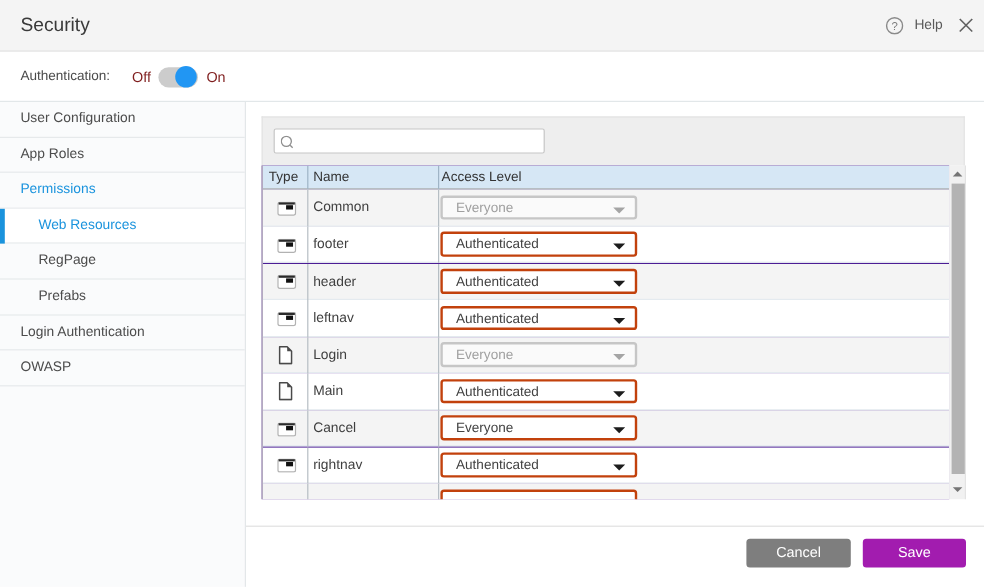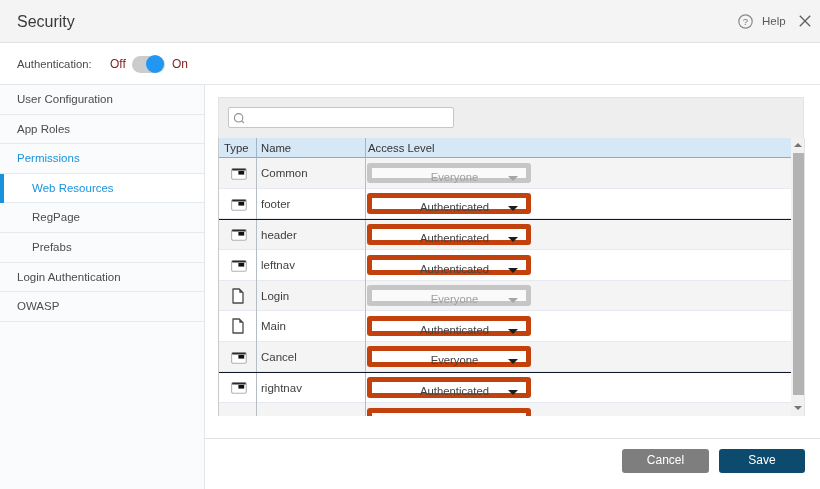--- a/index.html
+++ b/index.html
@@ -41,36 +41,36 @@
   
   #toolbar { position:absolute; left:218px; top:97px; width:586px; height:41px;
     background:#eeeeee; border:1px solid #e3e3e3; border-bottom:none; }
   #searchbox { position:absolute; left:227.5px; top:106.5px; width:226px; height:21px;
     background:#fff; border:1px solid #c6c6c6; border-radius:2px; }
   #searchtext { position:absolute; left:247px; top:106.5px; height:21px; line-height:21px;
     font-size:11.5px; color:#8c8c8c;margin-top:32px; }
 
   
   #tablebox { position:absolute; left:218px; top:138px; width:573px; height:277.5px;
-    border-left:1px solid #c9c9c9; overflow:hidden; background:#0f172a;padding-left:22px; }
+    border-left:1px solid #c9c9c9; overflow:hidden; background:#4c1d95;padding-left:22px; }
   #thead { position:absolute; left:0; top:0; width:572px; height:20.4px;
     background:#d6e7f5; border-bottom:1px solid #a3a3a3; }
   .hcell { position:absolute; top:0; height:20px; line-height:20px; font-size:11.3px; color:#333; }
   .vline { position:absolute; top:0; width:1px; }
   .row { position:absolute; left:0; width:572px; height:30.6px;
     border-bottom:1px solid #e4eaef; }
   .rowg { background:#f4f4f4; }
   .roww { background:#ffffff; }
   .name { position:absolute; left:42px; top:0; height:30px; line-height:30px;
     font-size:11.5px; color:#3f3f3f; }
   .colb1 { position:absolute; left:36.5px; top:0; width:1px; height:30.6px; background:#b6bec4; }
   .colb2 { position:absolute; left:145.5px; top:0; width:1px; height:30.6px; background:#b6bec4; }
   .sel { position:absolute; left:148px; top:4.5px; width:164px; height:20.5px;
-    background:#fff; border:5px solid #c2410c; border-radius:3px;
-    font-size:11.3px; color:#424242; line-height:18.5px; padding-left:11px;text-align:center; }
+    background:#fff; border:2px solid #c2410c; border-radius:3px;
+    font-size:11.3px; color:#424242; line-height:18.5px; padding-left:11px; }
   .seldis { background:#fafafa; border-color:#c6c6c6; color:#9f9f9f; }
   .caret { position:absolute; right:8px; top:8px; width:0; height:0;
     border-left:5.2px solid transparent; border-right:5.2px solid transparent;
     border-top:5.5px solid #1c1c1c; }
   .caretdis { border-top-color:#a5a5a5; }
   .ticon { position:absolute; left:12px; top:9.7px; }
   .picon { position:absolute; left:13px; top:7px; }
 
   
   #sbtrack { position:absolute; left:791px; top:138px; width:14px; height:277.5px;
@@ -81,21 +81,21 @@
     border-left:4px solid transparent; border-right:4px solid transparent; }
   #arrup { left:794px; top:143px; border-bottom:4.5px solid #757575; }
   #arrdn { left:794px; top:405.5px; border-top:4.5px solid #757575; }
 
   
   #footline { position:absolute; left:205px; top:438px; width:615px; height:1px;
     background:#e0e0e0; }
   .btn { position:absolute; top:449px; height:24px; border-radius:3px;
     color:#fff; font-size:12px; text-align:center; line-height:23.5px; }
   #btncancel { left:622px; width:87px; background:#7e7e7e; }
-  #btnsave { left:719px; width:86px; background:#0c4a6e; }
+  #btnsave { left:719px; width:86px; background:#a21caf; }
 </style>
 </head>
 <body>
 
 <div id="topbar"></div>
 <div id="title">Security</div>
 <svg id="helpcirc" width="15" height="15" viewBox="0 0 15 15">
   <circle cx="7.5" cy="7.5" r="6.7" fill="none" stroke="#8a8a8a" stroke-width="1.2"></circle>
   <text x="7.5" y="11" font-size="9.5" fill="#777" text-anchor="middle" font-family="Liberation Sans">?</text>
 </svg>

